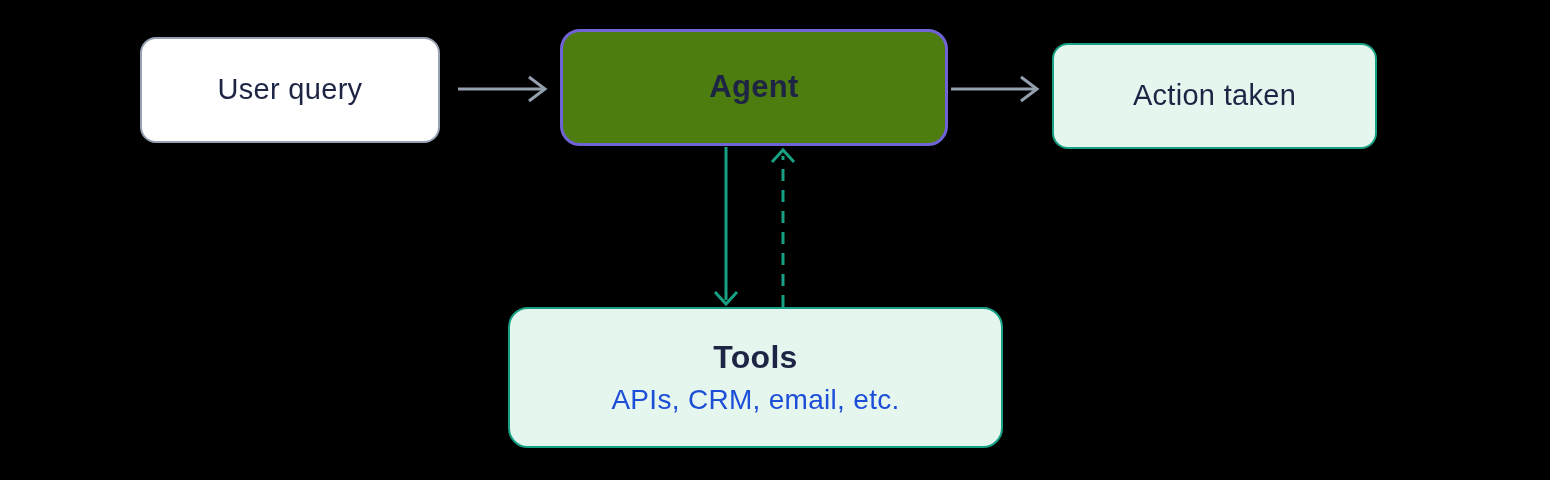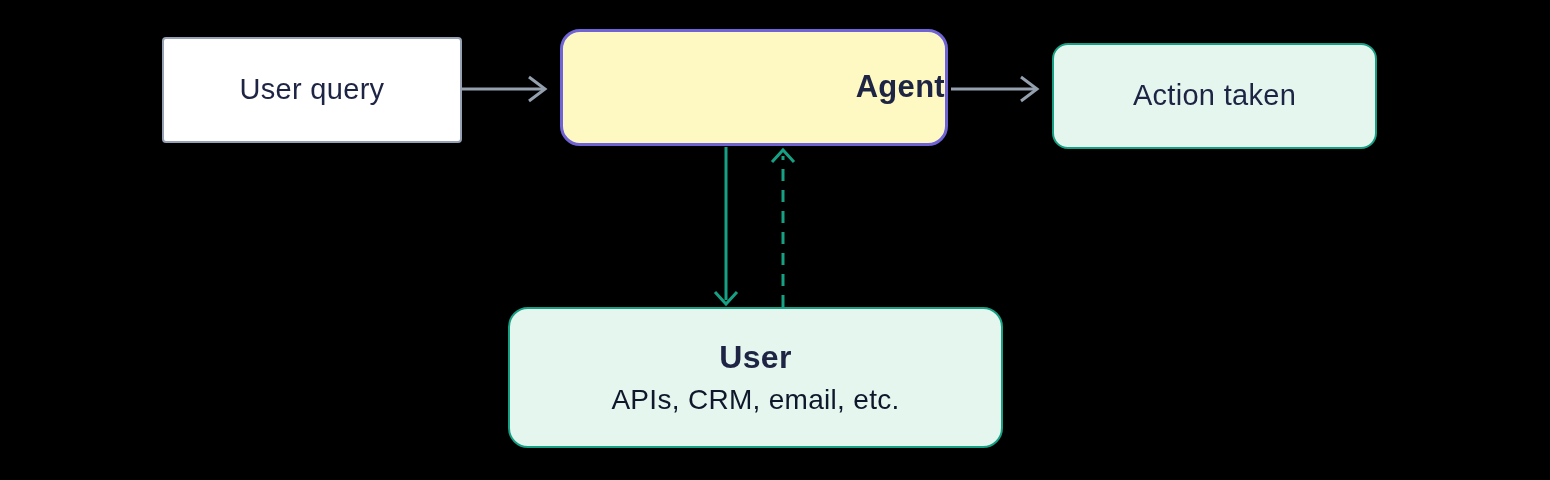--- a/index.html
+++ b/index.html
@@ -27,22 +27,22 @@
     font-size: 29px;
     font-weight: 500;
     letter-spacing: 0.3px;
     line-height: 1.1;
   }
   .node-label--bold {
     font-size: 31px;
     font-weight: 700;
   }
   .node--user-query {
-    left: 162px; top: 37px; width: 300px; height: 106px;
-    border-radius: 4px;
+    left: 140px; top: 37px; width: 300px; height: 106px;
+    border-radius: 16px;
     border: 2.5px solid transparent;
   }
   .node--agent {
     left: 560px; top: 29px; width: 388px; height: 117px;
     border-radius: 20px;
     border: 3px solid transparent;
   }
   .node--action-taken {
     left: 1052px; top: 35px; width: 325px; height: 106px;
     border-radius: 16px;
@@ -104,26 +104,26 @@
     <g>
       <line x1="783" y1="307" x2="783" y2="156" stroke-dasharray="12 9" style="stroke: rgb(23, 161, 132);"></line>
       <polyline points="772,162 783,150 794,162" style="stroke: rgb(23, 161, 132);"></polyline>
     </g>
   </svg>
 
   <div class="node node--user-query" style="background-color: rgb(255, 255, 255); border-color: rgb(150, 161, 179);">
     <span class="node-label" style="color: rgb(30, 36, 68);">User query</span>
   </div>
 
-  <div class="node node--agent" style="background-color: #fef9c3; border-color: rgb(111, 99, 214); align-items: flex-end;">
+  <div class="node node--agent" style="background-color: #4d7c0f; border-color: rgb(111, 99, 214);">
     <span class="node-label node-label--bold" style="color: rgb(30, 36, 68);">Agent</span>
   </div>
 
   <div class="node node--action-taken" style="background-color: rgb(229, 246, 239); border-color: rgb(23, 161, 132);">
     <span class="node-label" style="color: rgb(30, 36, 68);">Action taken</span>
   </div>
 
   <div class="node node--tools" style="background-color: rgb(229, 246, 239); border-color: rgb(23, 161, 132);">
-    <span class="tools-title" style="color: rgb(30, 36, 68);">User</span>
-    <span class="tools-subtitle" style="color: #0f172a;">APIs, CRM, email, etc.</span>
+    <span class="tools-title" style="color: rgb(30, 36, 68);">Tools</span>
+    <span class="tools-subtitle" style="color: #1d4ed8;">APIs, CRM, email, etc.</span>
   </div>
 
 </div>
 
 </body></html>

